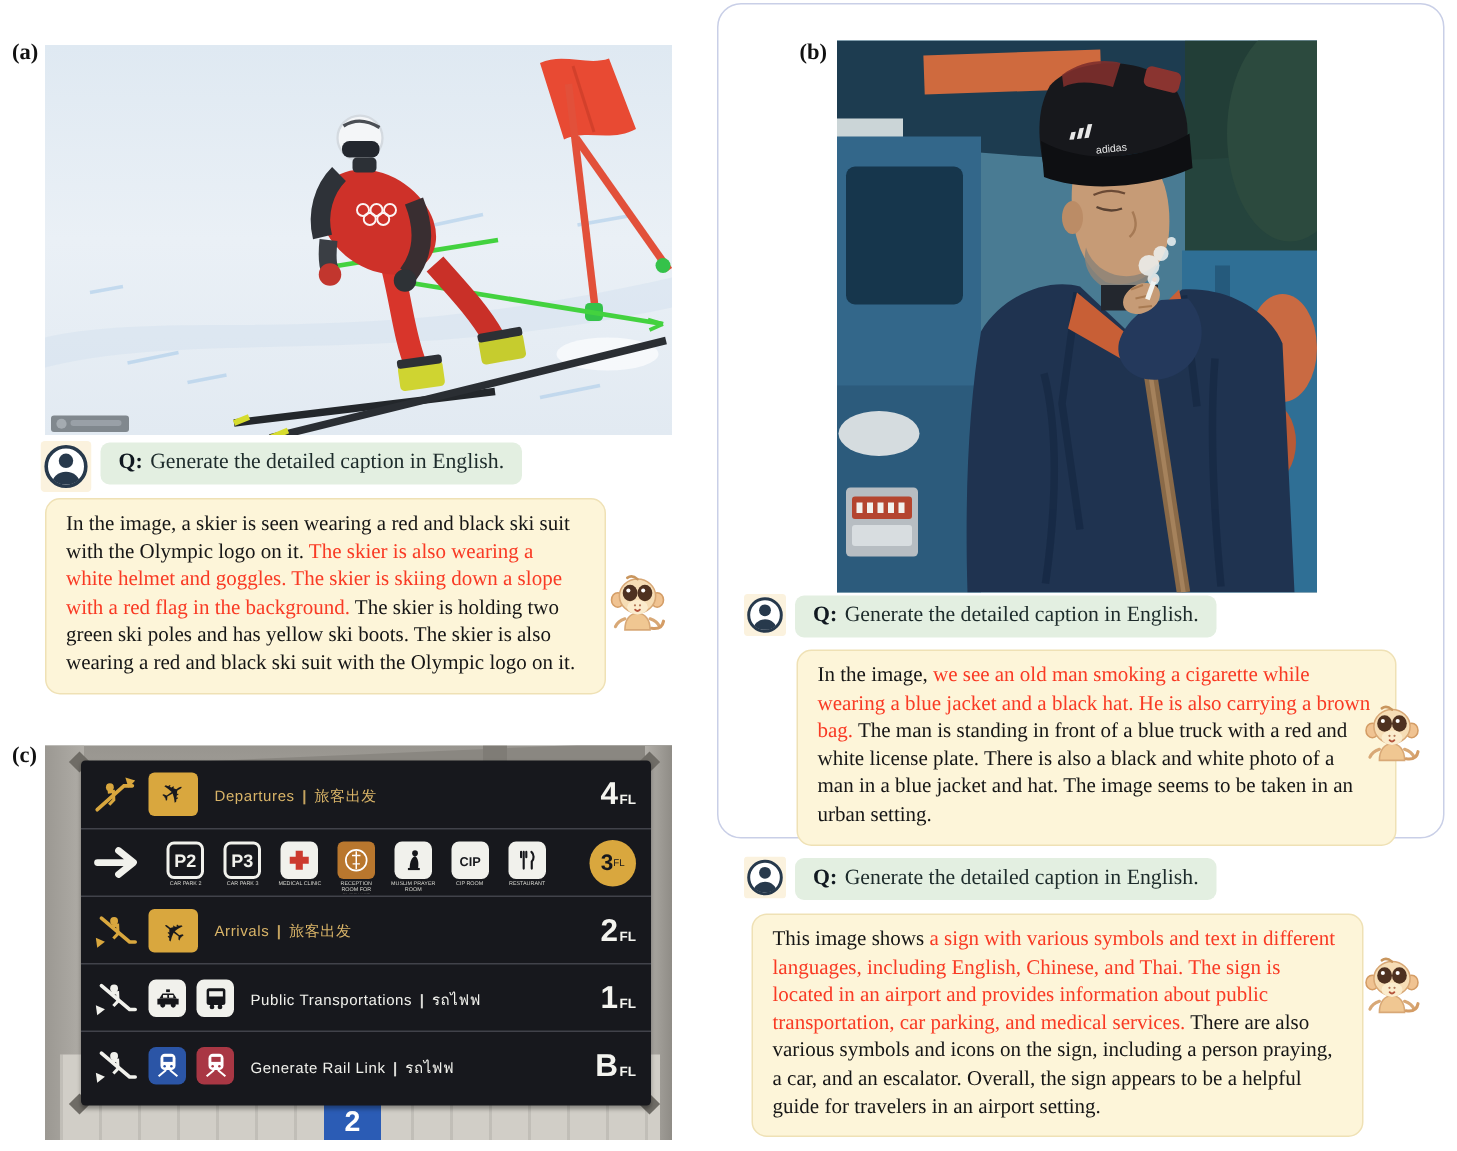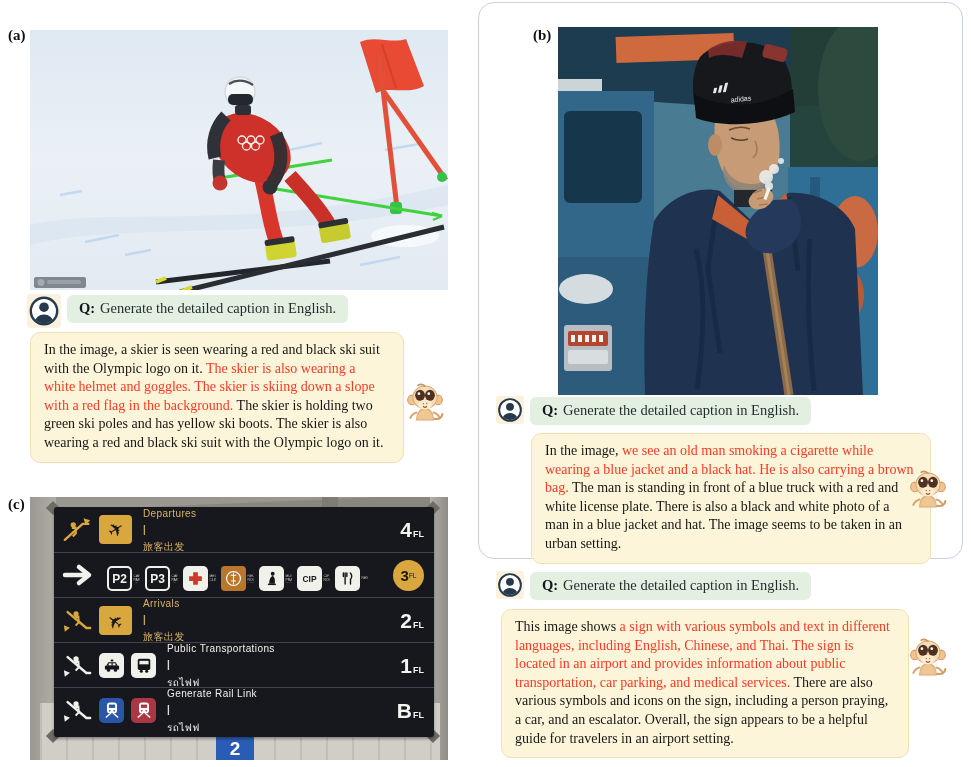--- a/index.html
+++ b/index.html
@@ -76,31 +76,31 @@
   .tile.gold-tile{background:#d9a73e;width:33px;height:29px;border-radius:4px;}
   .tile.dark-tile{background:#17181d;border:2px solid #f1f1ec;color:#f1f1ec;font-weight:bold;font-size:12px;}
   .tile.blue-tile{background:#2b55a6;}
   .tile.red-tile{background:#a93744;}
   .tile.orange-tile{background:#b9772e;border-radius:4px;}
   .plane{font-size:19px;color:#17181d;line-height:1;}
   .plane.dep{transform:rotate(-32deg);}
   .plane.arr{transform:scaleX(-1) rotate(-38deg) translateY(2px);}
   .sign-text{display:flex;flex-direction:column;min-width:168px;margin-left:4px;}
   .sign-text .thai{font-size:13px;font-weight:bold;letter-spacing:.3px;padding-bottom:2px;border-bottom:1.2px solid rgba(255,255,255,.92);}
-  .sign-text .engline{font-size:10px;letter-spacing:.4px;margin-top:2px;display:flex;gap:5px;align-items:baseline;flex-direction:column;}
+  .sign-text .engline{font-size:10px;letter-spacing:.4px;margin-top:2px;display:flex;gap:5px;align-items:baseline;}
   .sign-text .engline .sep{font-weight:bold;opacity:.9;}
   .eng-gold{color:#d9b468;}
   .spacer{flex:1;}
   .floor{display:flex;align-items:baseline;color:#f4f4ef;flex:0 0 auto;}
   .floor .fnum{font-size:21px;font-weight:bold;line-height:1;}
   .floor .funit{font-size:9px;font-weight:bold;margin-left:1px;}
   .floor-circle{width:31px;height:31px;border-radius:50%;background:#d9a73e;display:flex;align-items:center;justify-content:center;color:#17181d;flex:0 0 auto;}
   .floor-circle .fnum{font-size:15px;}
   .floor-circle .funit{font-size:6.5px;}
-  .tilebox{display:flex;align-items:center;gap:1px;width:33px;flex:0 0 auto;}
+  .tilebox{display:flex;flex-direction:column;align-items:center;gap:1px;width:33px;flex:0 0 auto;}
   .tlabel{font-size:4px;line-height:1.1;color:#d8d8d2;text-align:center;transform:scale(.9);max-height:9px;overflow:hidden;}
   .cip-text{font-family:"Liberation Sans",sans-serif;font-weight:bold;font-size:8.5px;color:#17181d;}
   .arrow-icon{width:38px;height:24px;flex:0 0 auto;}
   .row2-tiles{display:flex;gap:5px;align-items:flex-start;margin-top:7px;}
 </style>
 </head>
 <body>
 
 <div class="abs right-card"></div>
 

